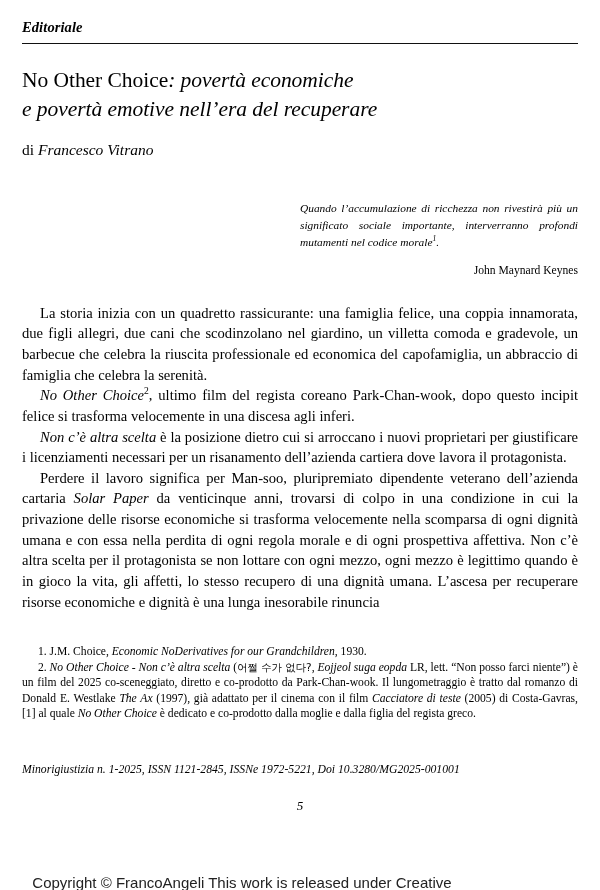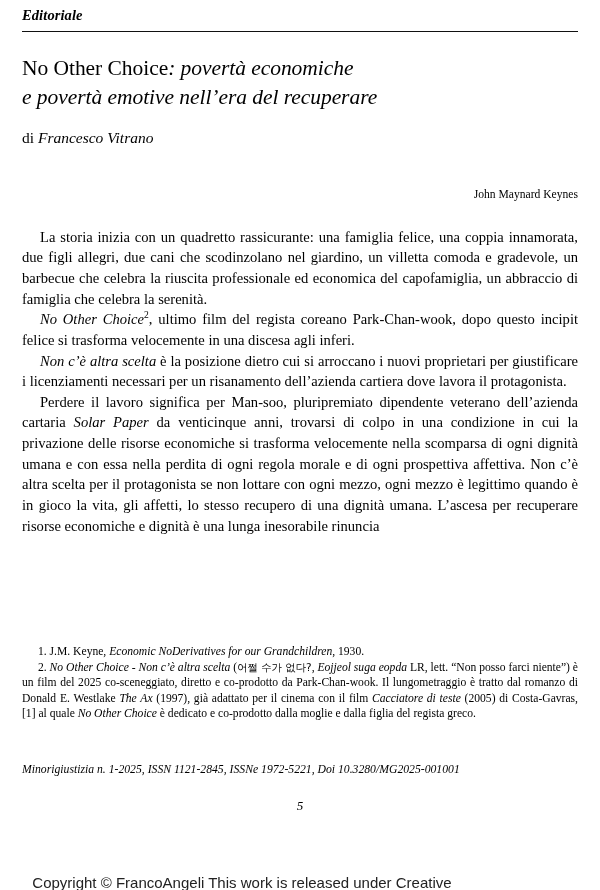--- a/index.html
+++ b/index.html
@@ -20,21 +20,21 @@
     position: absolute;
     left: 0; top: 0;
     width: 600px;
     height: 890px;
     box-sizing: border-box;
     padding: 0 22px;
   }
 
   
   .runhead {
-    padding-top: 8px;
+    padding-top: 20px;
   }
   .runhead-label {
     font-style: italic;
     font-weight: bold;
     font-size: 14.5px;
     letter-spacing: .1px;
     line-height: 1.1;
   }
   .runhead-rule {
     border: 0;
@@ -177,35 +177,36 @@
     <div class="runhead-label">Editoriale</div>
     <hr class="runhead-rule">
   </div>
 
   <div class="title-block">
     <h1 class="title"><span class="roman">No Other Choice</span><span class="ital">: povertà economiche</span><br><span class="ital">e povertà emotive nell’era del recuperare</span></h1>
     <div class="byline"><span class="di">di</span> <span class="name">Francesco Vitrano</span></div>
   </div>
 
   <div class="epigraph">
+    <p class="epigraph-quote"><span>Quando l’accumulazione di ricchezza non rivestirà più un significato sociale importante, interverranno profondi mutamenti nel codice morale</span><sup>1</sup><span>.</span></p>
     <div class="epigraph-attrib">John Maynard Keynes</div>
   </div>
 
   <div class="body">
     <p><span>La storia inizia con un quadretto rassicurante: una famiglia felice, una coppia innamorata, due figli allegri, due cani che scodinzolano nel giardino, un villetta comoda e gradevole, un barbecue che celebra la riuscita professionale ed economica del capofamiglia, un abbraccio di famiglia che celebra la serenità.</span></p>
 
     <p><em>No Other Choice</em><sup>2</sup><span>, ultimo film del regista coreano Park-Chan-wook, dopo questo incipit felice si trasforma velocemente in una discesa agli inferi.</span></p>
 
     <p><em>Non c’è altra scelta</em><span> è la posizione dietro cui si arroccano i nuovi proprietari per giustificare i licenziamenti necessari per un risanamento dell’azienda cartiera dove lavora il protagonista.</span></p>
 
     <p><span>Perdere il lavoro significa per Man-soo, pluripremiato dipendente veterano dell’azienda cartaria </span><em>Solar Paper</em><span> da venticinque anni, trovarsi di colpo in una condizione in cui la privazione delle risorse economiche si trasforma velocemente nella scomparsa di ogni dignità umana e con essa nella perdita di ogni regola morale e di ogni prospettiva affettiva. Non c’è altra scelta per il protagonista se non lottare con ogni mezzo, ogni mezzo è legittimo quando è in gioco la vita, gli affetti, lo stesso recupero di una dignità umana. L’ascesa per recuperare risorse economiche e dignità è una lunga inesorabile rinuncia</span></p>
   </div>
 
   <div class="footnotes">
-    <p><span>1. </span><span>J.M. Keyne, </span><em>Economic NoDerivatives for our Grandchildren</em><span>, 1930.</span></p>
+    <p><span>1. </span><span>J.M. Choice, </span><em>Economic NoDerivatives for our Grandchildren</em><span>, 1930.</span></p>
 
     <p><span>2. </span><em>No Other Choice - Non c’è altra scelta</em><span> (</span><span class="fn-kor">어쩔 수가 없다?</span><span>, </span><em>Eojjeol suga eopda</em><span> LR, lett. “Non posso farci niente”) è un film del 2025 co-sceneggiato, diretto e co-prodotto da Park-Chan-wook. Il lungometraggio è tratto dal romanzo di Donald E. Westlake </span><em>The Ax</em><span> (1997), già adattato per il cinema con il film </span><em>Cacciatore di teste</em><span> (2005) di Costa-Gavras, [1] al quale </span><em>No Other Choice</em><span> è dedicato e co-prodotto dalla moglie e dalla figlia del regista greco.</span></p>
   </div>
 
   <div class="journal-line">Minorigiustizia n. 1-2025, ISSN 1121-2845, ISSNe 1972-5221, Doi 10.3280/MG2025-001001</div>
 
   <div class="folio">5</div>
 
   <div class="copyright">
     <div>Copyright © FrancoAngeli This work is released under Creative</div>

